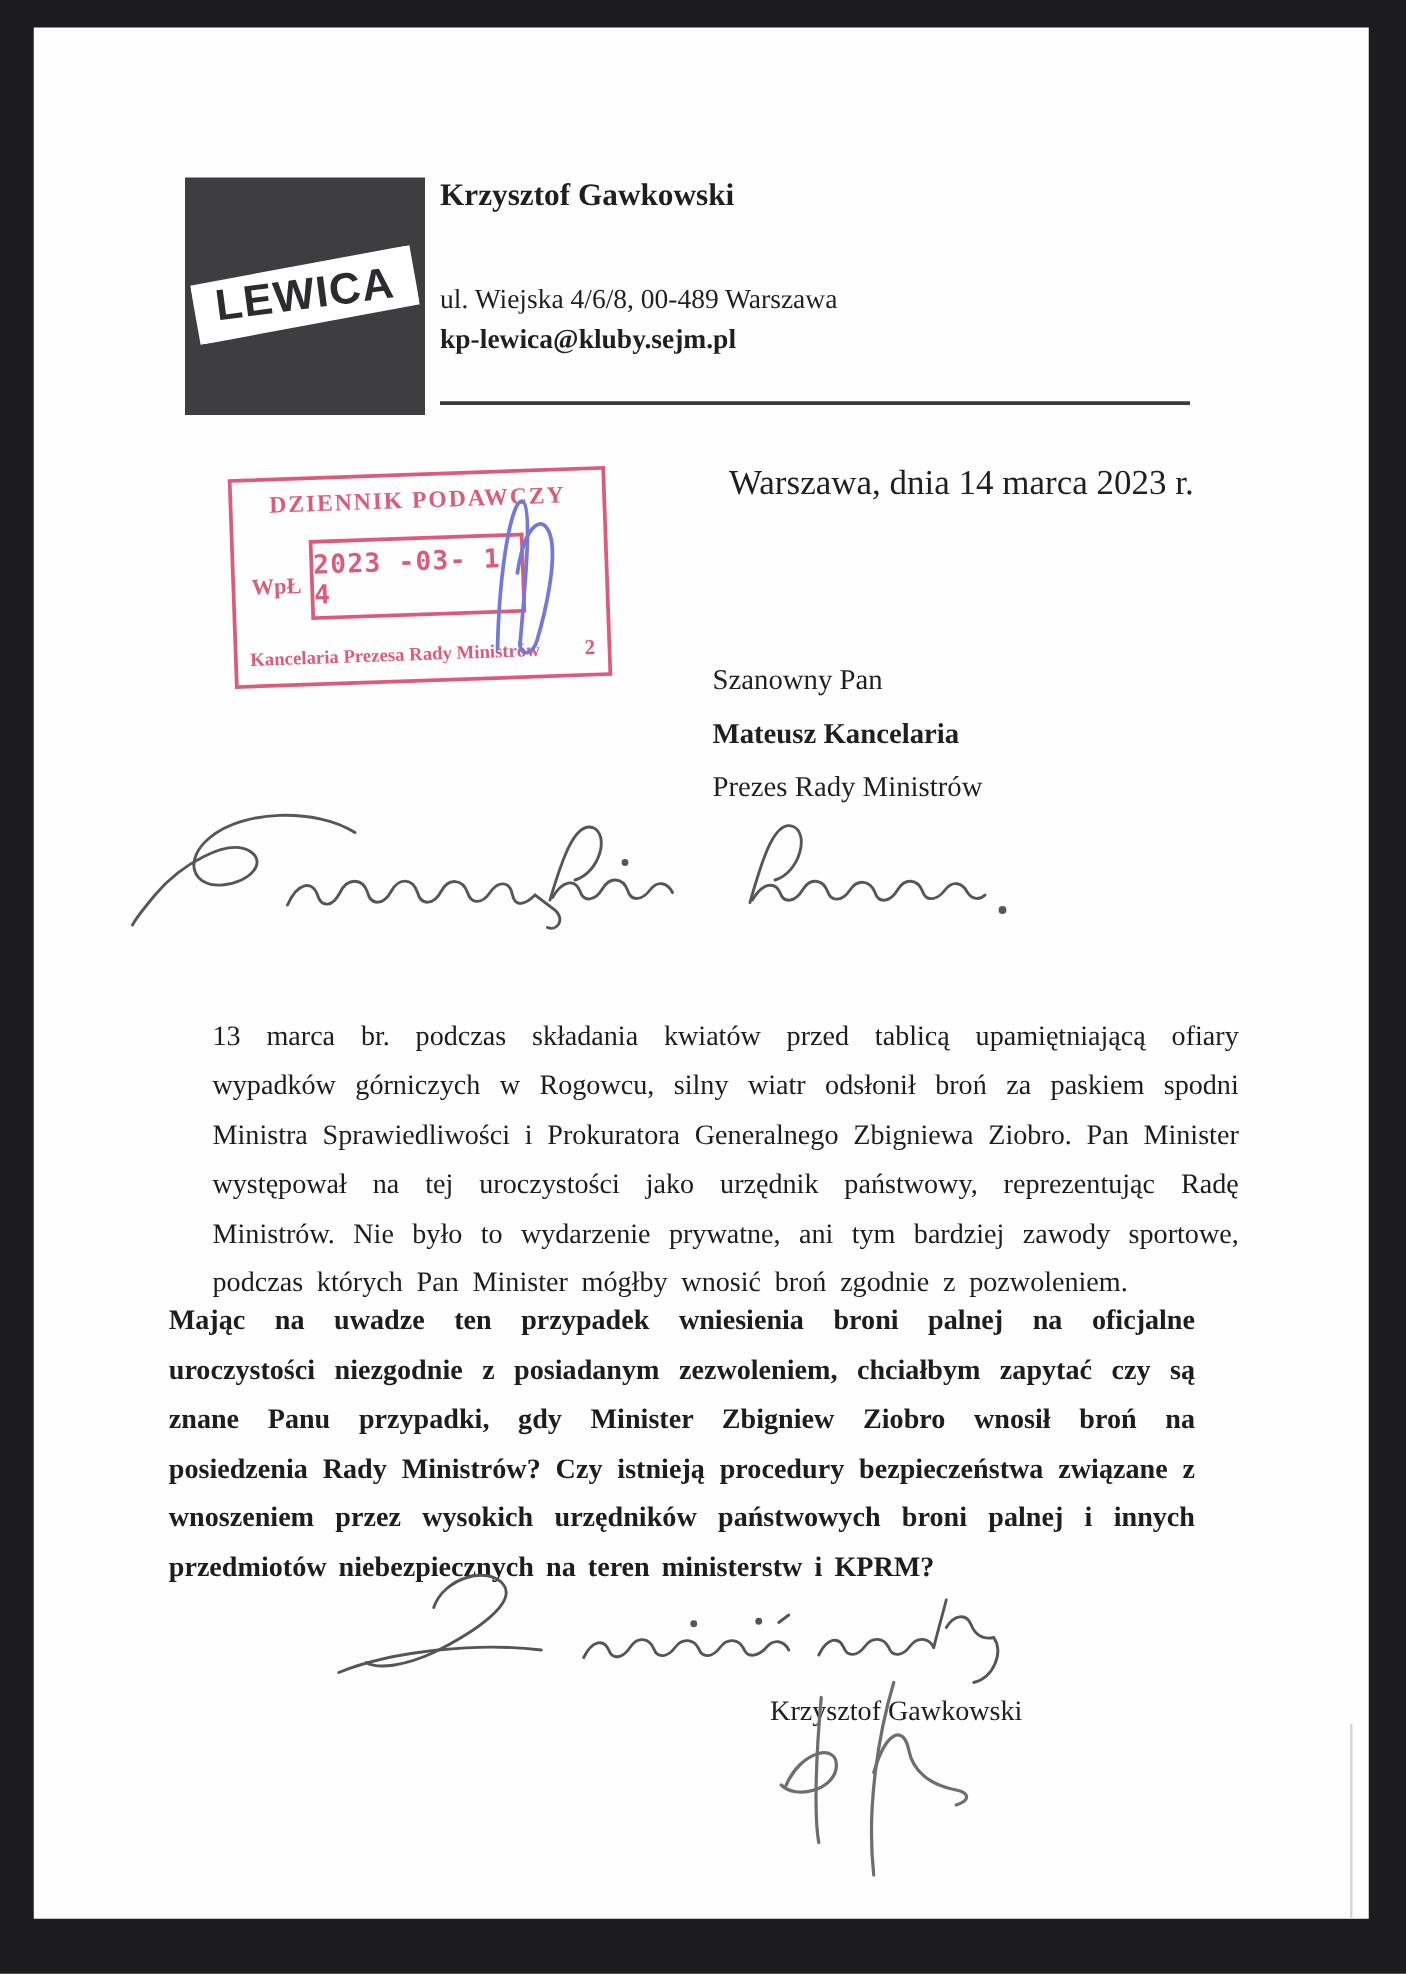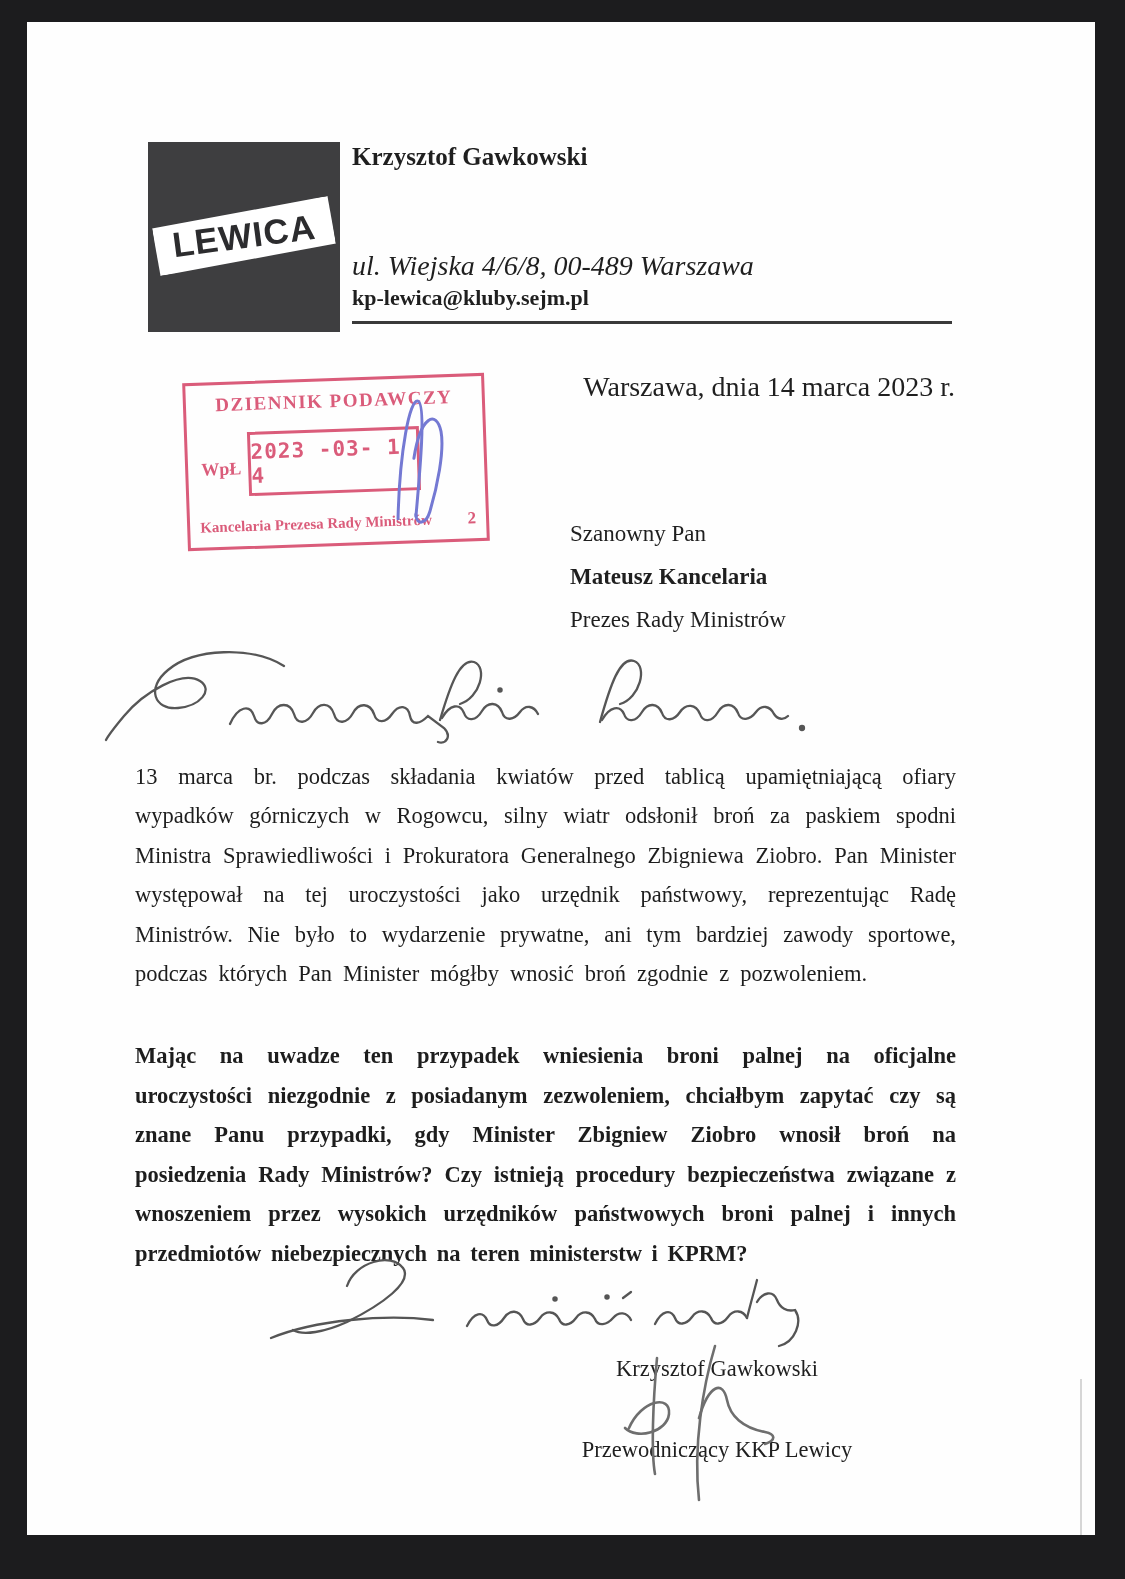--- a/index.html
+++ b/index.html
@@ -26,21 +26,21 @@
     display:flex;align-items:center;justify-content:center;
   }
   .logo-band span{
     font-family:"Liberation Sans","DejaVu Sans",sans-serif;
     font-weight:800;font-size:35px;letter-spacing:1px;color:#2c2c2e;
     transform:rotate(0.5deg);
   }
   .hdr{position:absolute;left:325px;top:119px;width:640px;}
   .hdr .name{font-size:25px;font-weight:bold;line-height:32px;}
   .hdr .title{font-size:22px;line-height:30px;}
-  .hdr .addr{font-size:28px;line-height:32px;margin-top:77px;font-style:italic;}
+  .hdr .addr{font-size:22px;line-height:32px;margin-top:50px;}
   .hdr .mail{font-size:22px;line-height:32px;font-weight:bold;}
   .hdr-rule{
     position:absolute;left:325px;top:299px;width:600px;height:3px;
     background:#3a3a3a;
   }
   
   .dateline{
     position:absolute;top:349px;right:140px;font-size:28px;
   }
   
@@ -68,33 +68,33 @@
   .stamp-office{
     position:absolute;left:10px;right:10px;bottom:10px;
     display:flex;justify-content:space-between;align-items:baseline;
     font-weight:bold;font-size:15px;
   }
   .stamp-office .office-no{font-size:17px;}
   .paraph{
     position:absolute;left:182px;top:8px;width:95px;height:150px;z-index:3;
   }
   
-  .recipient{position:absolute;left:543px;top:490px;font-size:23px;line-height:43px;}
+  .recipient{position:absolute;left:543px;top:500px;font-size:23px;line-height:43px;}
   .recipient .r-name{font-weight:bold;}
   
   .hw-salutation{position:absolute;left:75px;top:628px;width:715px;height:102px;}
   .hw-closing{position:absolute;left:228px;top:1220px;width:550px;height:112px;}
   .hw-signature{position:absolute;left:586px;top:1320px;width:180px;height:168px;z-index:4;}
   
   .para{
     position:absolute;left:108px;width:821px;
     font-size:22.5px;line-height:39.5px;text-align:justify;
     word-spacing:0.24em;color:#1d1d1d;
   }
-  .para1{top:712px;}
+  .para1{top:764px;margin-left:35px;}
   .para2{top:982px;font-weight:bold;word-spacing:0.18em;margin-top:32px;}
   
   .sig-name{
     position:absolute;left:545px;top:1334px;width:290px;text-align:center;
     font-size:22.5px;
   }
   .sig-title{
     position:absolute;left:520px;top:1415px;width:340px;text-align:center;
     font-size:22.5px;
   }
@@ -172,21 +172,20 @@
       <circle cx="300" cy="57" r="1.6" fill="#555555"></circle>
       <circle cx="352" cy="55" r="1.6" fill="#555555"></circle>
       <path d="M 368,56 L 376,50"></path>
       <path d="M 400,82 C 407,68 416,67 420,76 C 423,84 431,83 437,75 C 443,67 452,68 456,76 C 459,84 467,83 473,75 C 479,67 488,68 492,76"></path>
       <path d="M 492,76 C 496,60 500,46 502,38"></path>
       <path d="M 502,60 C 508,50 518,48 522,58 C 525,66 532,70 540,68 C 548,80 540,100 524,104"></path>
     </svg>
   </div>
 
   <div class="sig-name">Krzysztof Gawkowski</div>
-  <div class="sig-title">Przewodniczący KKP Lewicy</div>
 
   <div class="hw-signature">
     <svg viewBox="0 0 180 168" fill="none" stroke="#6e6e6e" stroke-width="2.6" stroke-linecap="round">
       <path d="M 44,16 C 40,60 38,110 42,132"></path>
       <path d="M 16,86 C 28,58 58,52 56,72 C 54,90 24,98 12,86"></path>
       <path d="M 102,4 C 90,44 80,104 86,158"></path>
       <path d="M 86,76 C 96,42 110,38 114,58 C 117,74 130,86 152,90 C 162,92 164,98 152,102"></path>
     </svg>
   </div>
 

